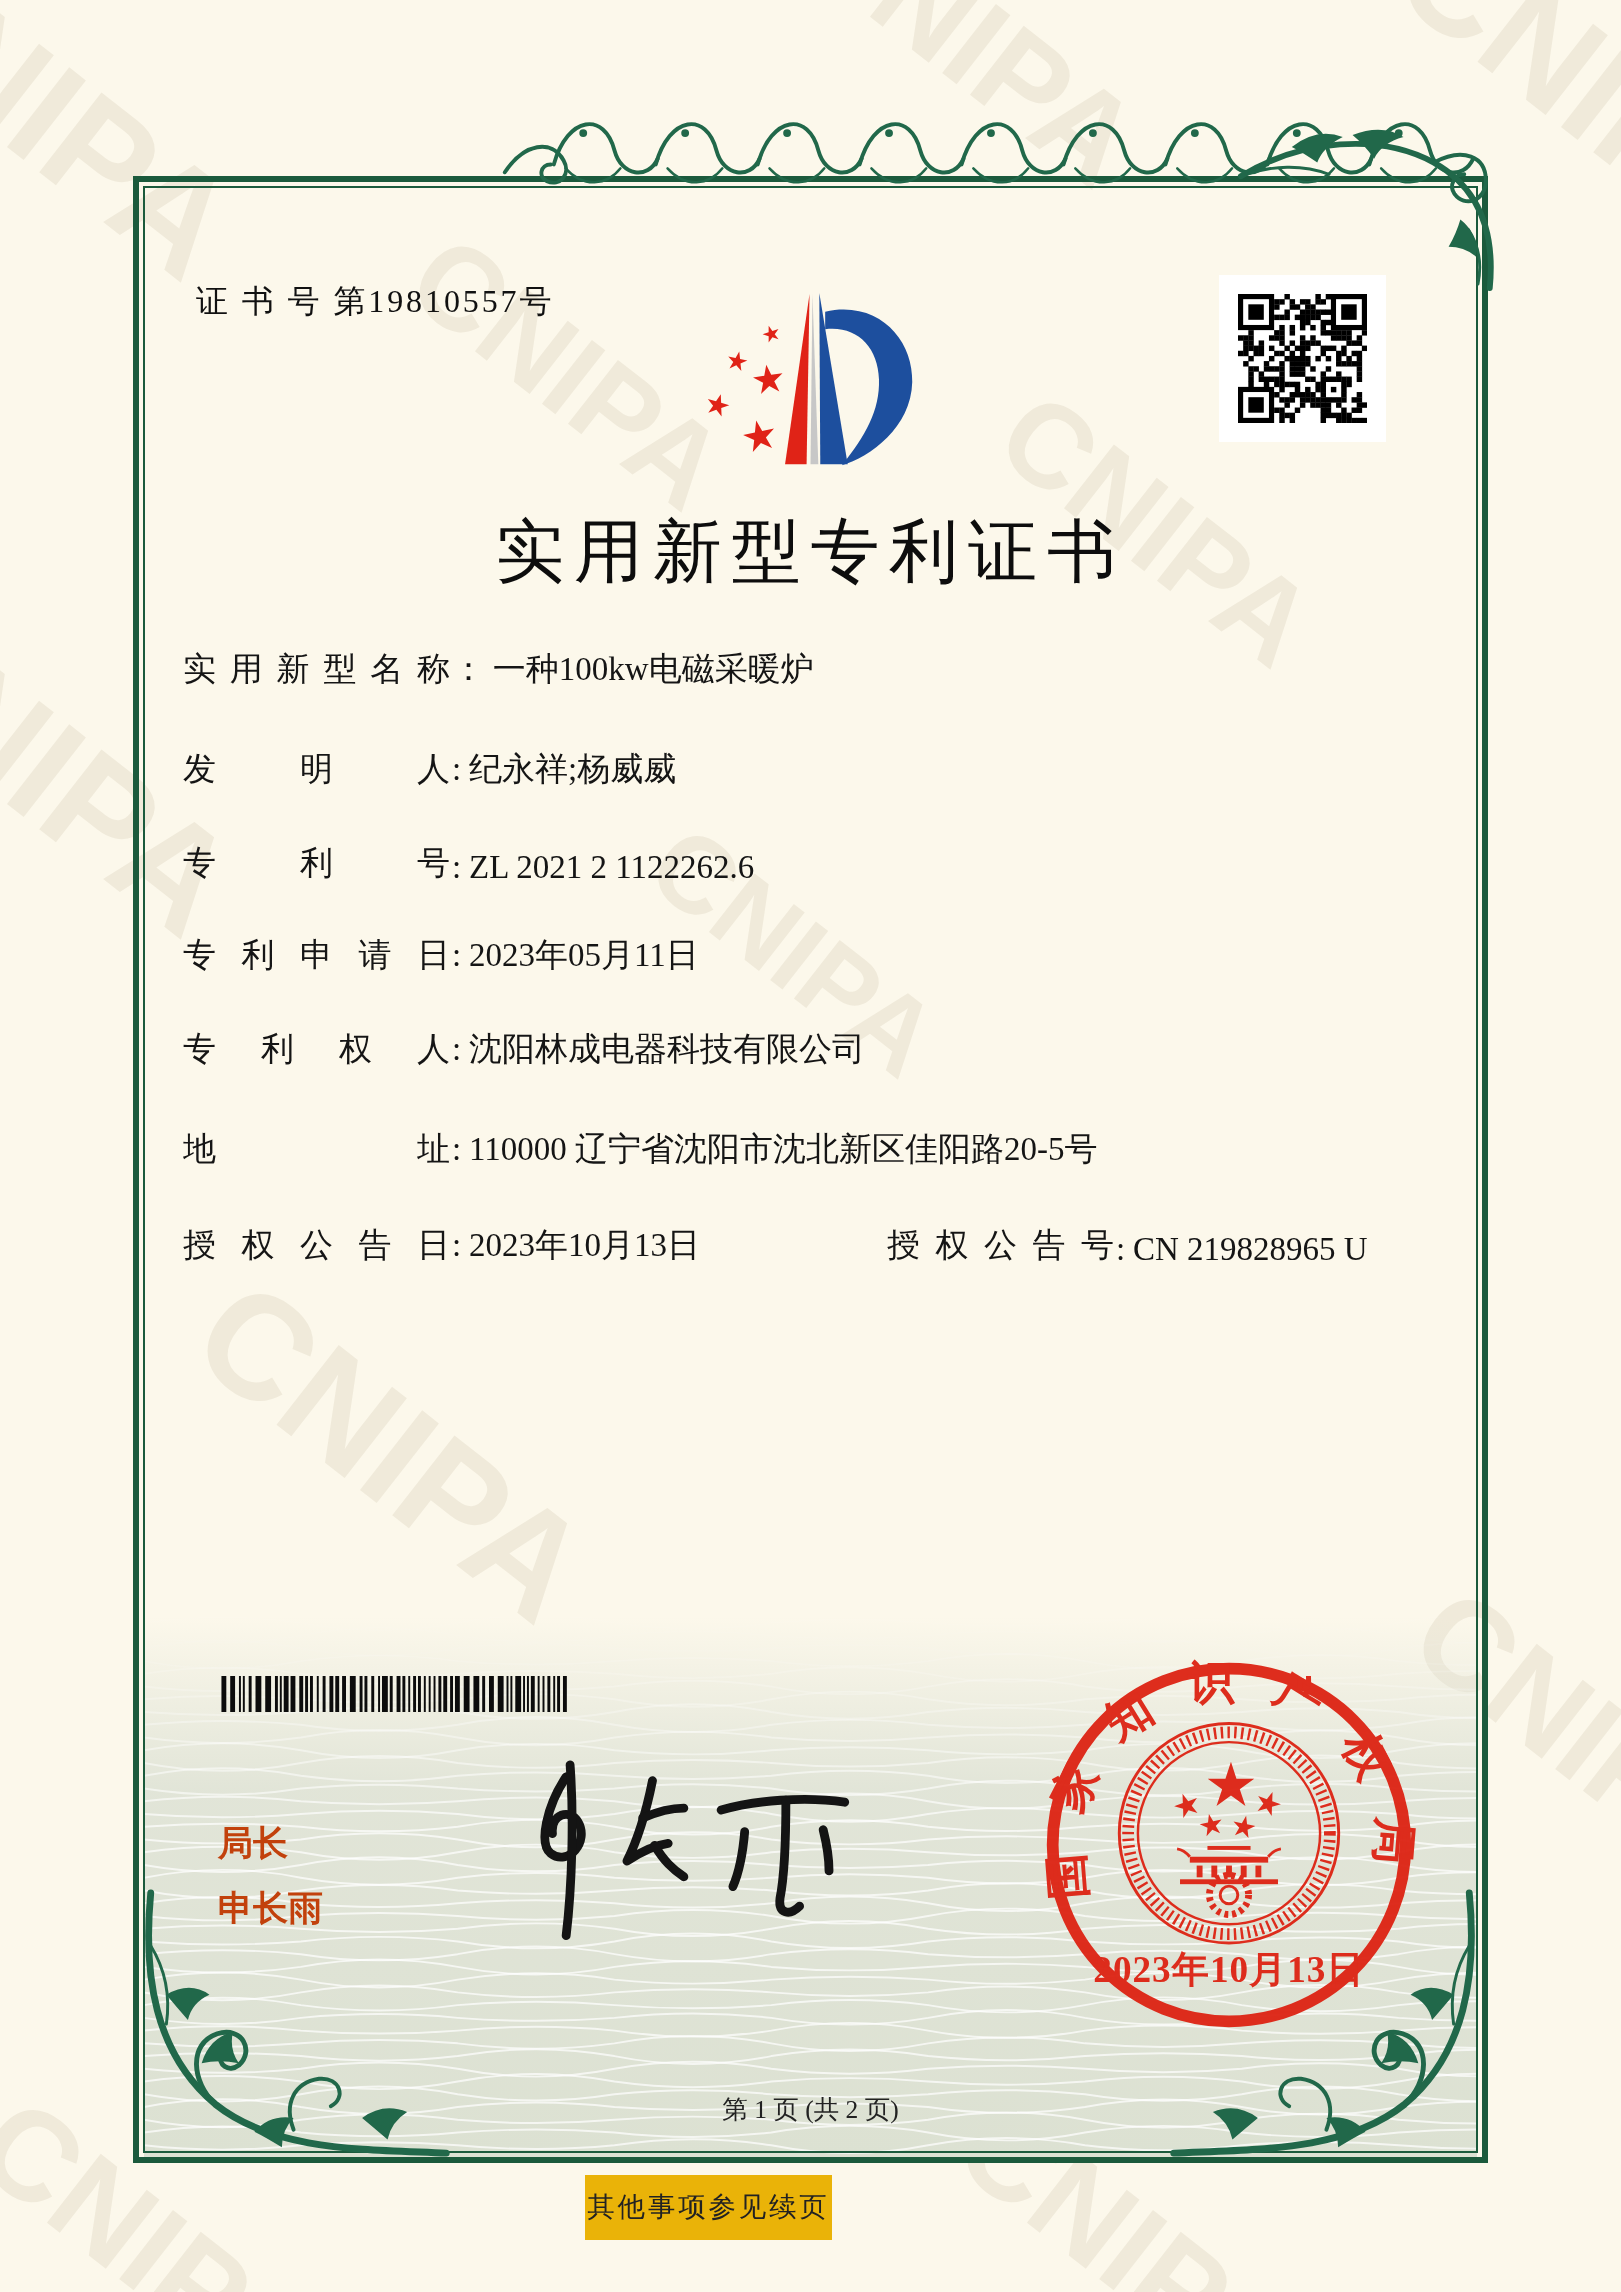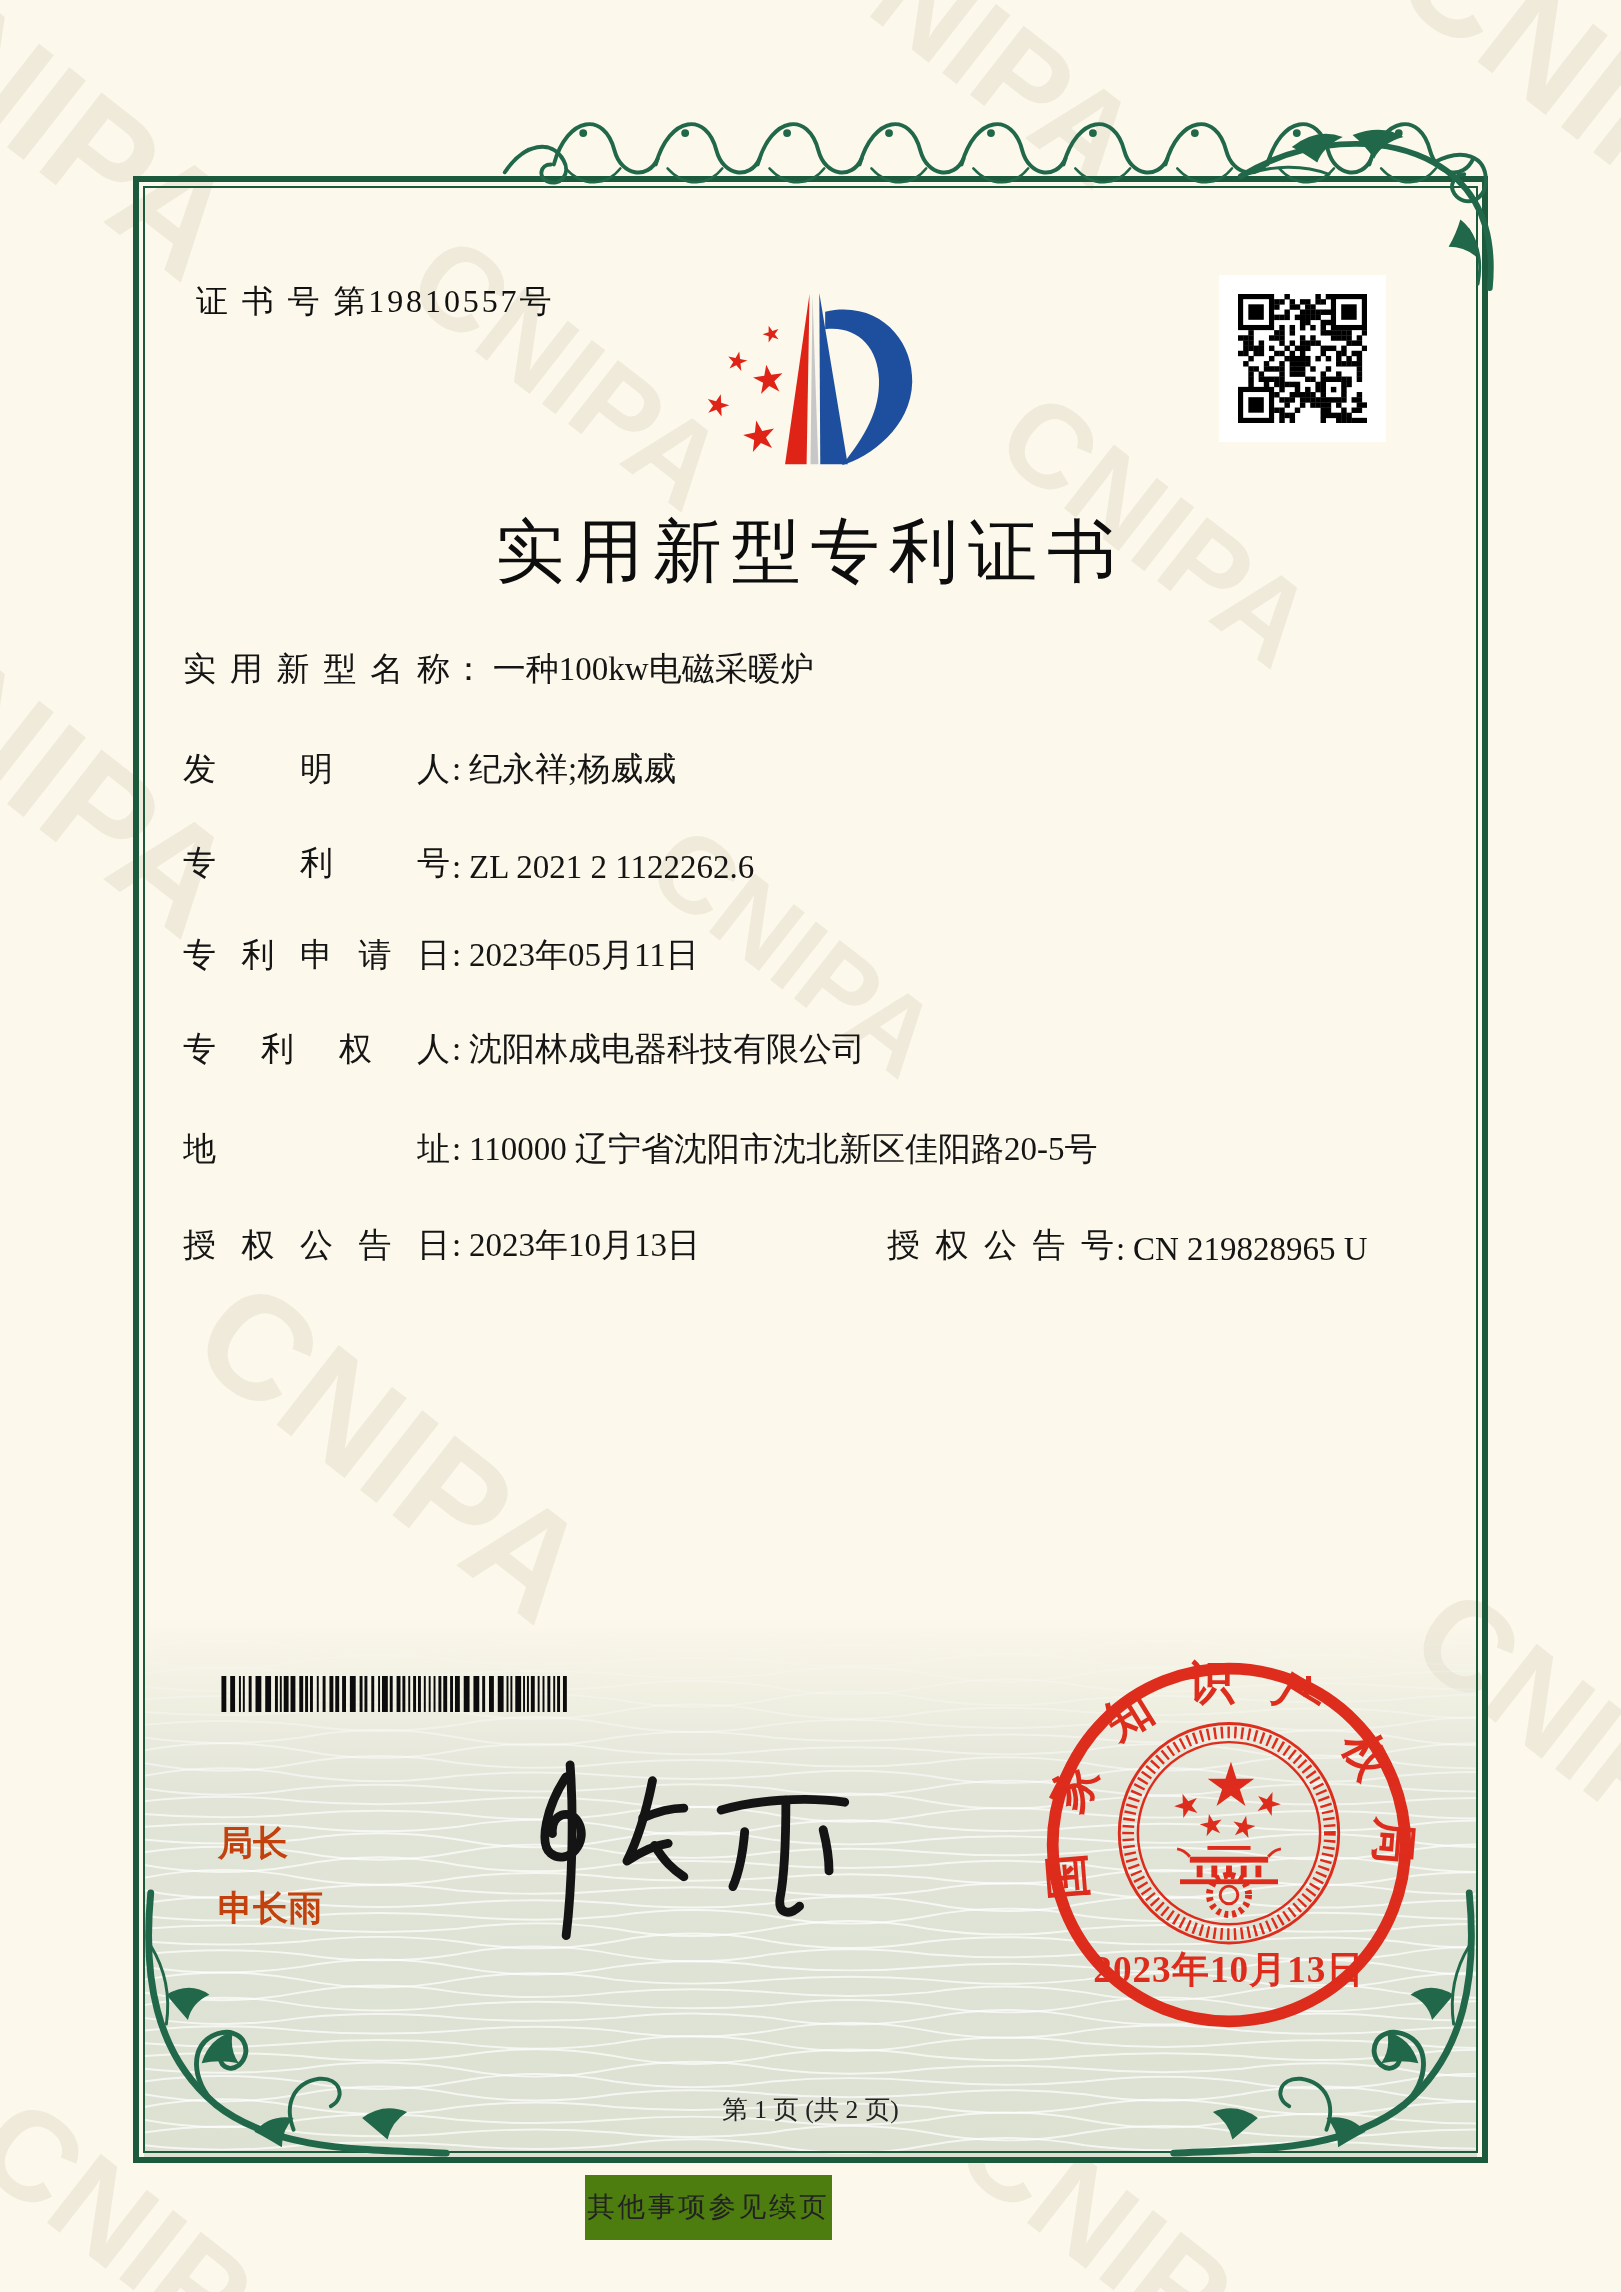--- a/index.html
+++ b/index.html
@@ -24,21 +24,21 @@
   .colon{margin:0 7.8px 0 2px;}
   .grant2{position:absolute;left:704px;top:0;white-space:nowrap;}
   
   .paras{position:absolute;left:183px;top:1309px;width:1277px;font-size:30px;
          line-height:46px;text-align:justify;color:#1a1a1a;}
   .paras p{margin:0 0 13.7px 0;text-indent:61px;}
   
   .sig-label{position:absolute;left:218px;font-size:35px;font-weight:600;
              font-family:"Liberation Sans",sans-serif;color:#c2410c;}
   .pageno{position:absolute;left:0;top:2092px;width:100%;text-align:center;font-size:25.5px;color:#222;}
-  .note{position:absolute;left:585px;top:2175px;width:247px;height:65px;background:#4d7c0f;
+  .note{position:absolute;left:585px;top:2175px;width:247px;height:65px;background:#eab308;
         text-align:center;line-height:65px;font-size:27.4px;letter-spacing:2.9px;color:#222;}
   .qrbox{position:absolute;left:1219px;top:275px;width:167px;height:167px;background:#ffffff;}
   svg{display:block;}
 </style>
 </head>
 <body>
 
 <div id="wmlayer">
     <div class="wm" style="left: 39px; top: 108px; font-size: 147px; transform: translate(-50%, -50%) rotate(38deg);">CNIPA</div>
     <div class="wm" style="left: 970px; top: 39px; font-size: 127px; transform: translate(-50%, -50%) rotate(38deg);">CNIPA</div>

